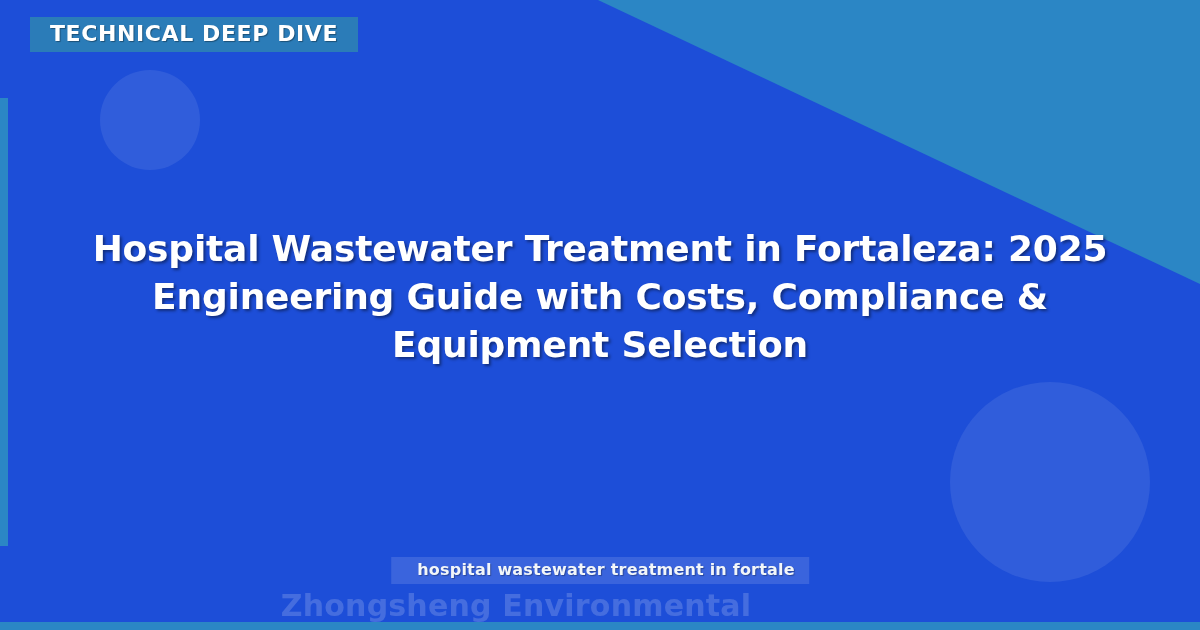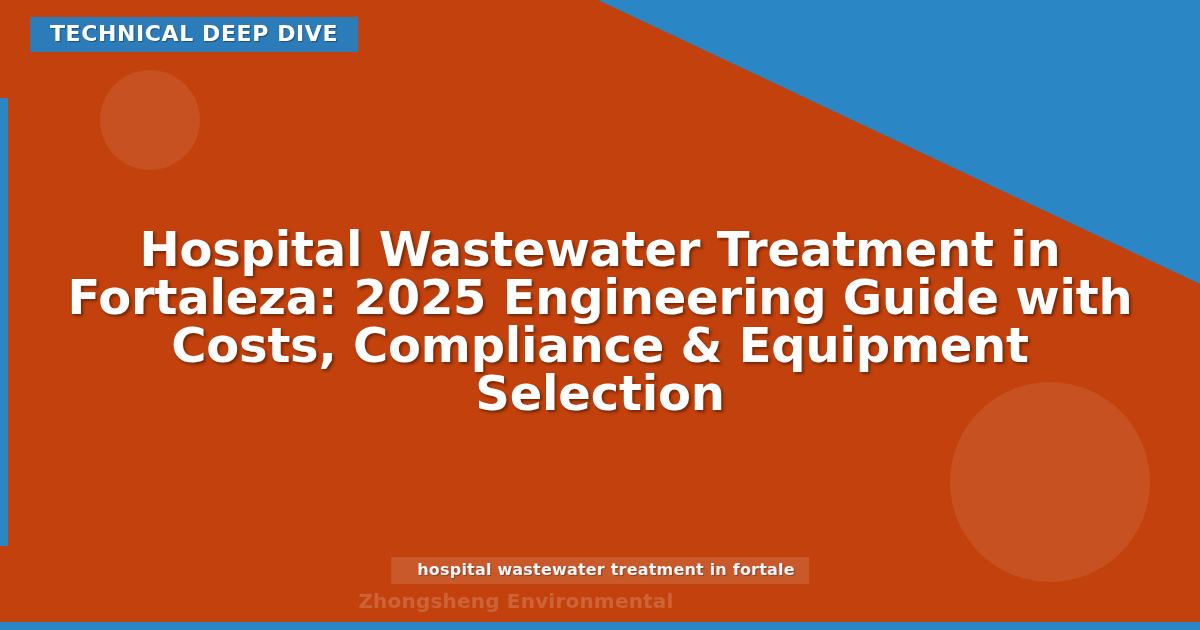--- a/index.html
+++ b/index.html
@@ -5,21 +5,21 @@
   html, body {
     margin: 0;
     padding: 0;
     background: #0e3a5c;
   }
   #card {
     position: relative;
     width: 1200px;
     height: 630px;
     overflow: hidden;
-    background: #c2410c;
+    background: #1d4ed8;
     font-family: "DejaVu Sans", "Liberation Sans", sans-serif;
     -webkit-font-smoothing: antialiased;
   }
 
   
   .diag-accent {
     position: absolute;
     top: 0;
     left: 0;
     width: 1200px;
@@ -85,21 +85,21 @@
   .title-wrap {
     position: absolute;
     left: 60px;
     top: 225px;
     width: 1080px;
     text-align: center;
   }
   .title {
     margin: 0;
     color: #ffffff;
-    font-size: 48px;
+    font-size: 36px;
     font-weight: bold;
     line-height: 48px;
     letter-spacing: -0.2px;
     text-shadow: 2px 2px 3px rgba(0,0,0,0.42);
     word-wrap: break-word;
   }
 
   
   .tag {
     position: absolute;
@@ -118,21 +118,21 @@
   }
 
   
   .brand {
     position: absolute;
     left: 0;
     top: 591px;
     width: 1032px;
     text-align: center;
     color: rgba(255,255,255,0.18);
-    font-size: 20px;
+    font-size: 30px;
     font-weight: bold;
     line-height: 1.0;
     letter-spacing: 0.2px;
   }
 </style>
 </head>
 <body>
 
 <div id="card">
 

